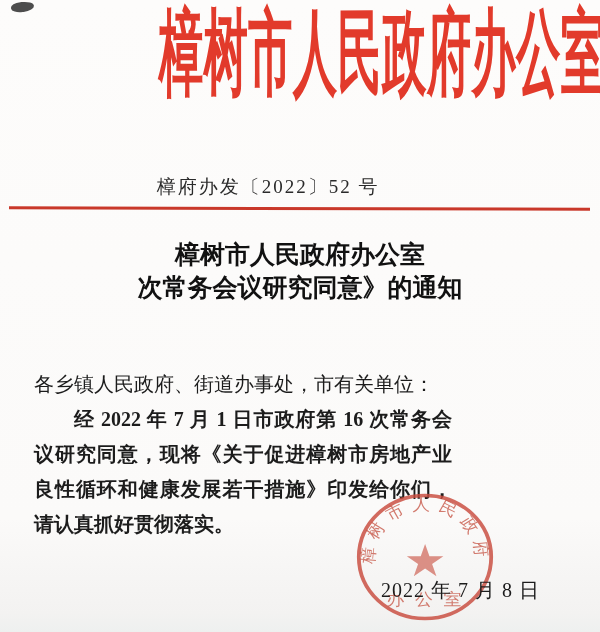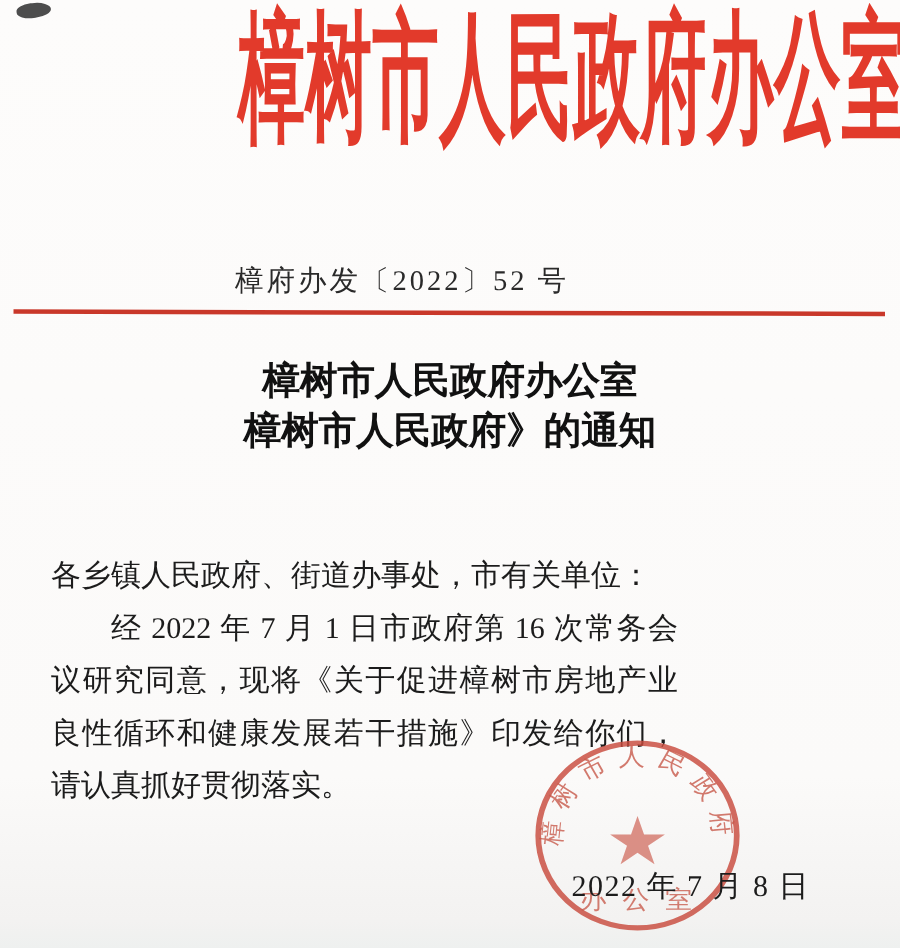--- a/index.html
+++ b/index.html
@@ -71,21 +71,21 @@
     position: absolute;
     left: 0; top: 367px;
     width: 476px;
     padding: 0 24px 0 34px;
     font-size: 20px;
     line-height: 35px;
     color: #1c1c1c;
     text-align: justify;
   }
   .doc-body .salutation { text-indent: 0; }
-  .doc-body .paragraph { text-indent: 2em; }
+  .doc-body .paragraph { text-indent: 2em; font-weight: bold; }
   .doc-date {
     position: absolute;
     left: 350px; top: 577px;
     font-size: 20px;
     letter-spacing: 1px;
     color: #1c1c1c;
     z-index: 3;
     white-space: nowrap;
     margin-left: 31px;
   }
@@ -105,21 +105,21 @@
   <div class="scan-smudge"></div>
 
   <div class="doc-masthead">樟树市人民政府办公室文件</div>
 
   <div class="doc-number">樟府办发〔2022〕52 号</div>
 
   <div class="red-rule"></div>
 
   <div class="doc-title">
     <div>樟树市人民政府办公室</div>
-    <div>樟树市人民政府》的通知</div>
+    <div>次常务会议研究同意》的通知</div>
   </div>
 
   <div class="doc-body">
     <p class="salutation">各乡镇人民政府、街道办事处，市有关单位：</p>
     <p class="paragraph">经 2022 年 7 月 1 日市政府第 16 次常务会议研究同意，现将《关于促进樟树市房地产业良性循环和健康发展若干措施》印发给你们，请认真抓好贯彻落实。</p>
   </div>
 
   <div class="seal">
     <svg viewBox="0 0 136 136" preserveAspectRatio="none">
       <circle cx="68" cy="68" r="62.5" fill="none" stroke="#c84b3d" stroke-width="3.6" opacity="0.82"></circle>

